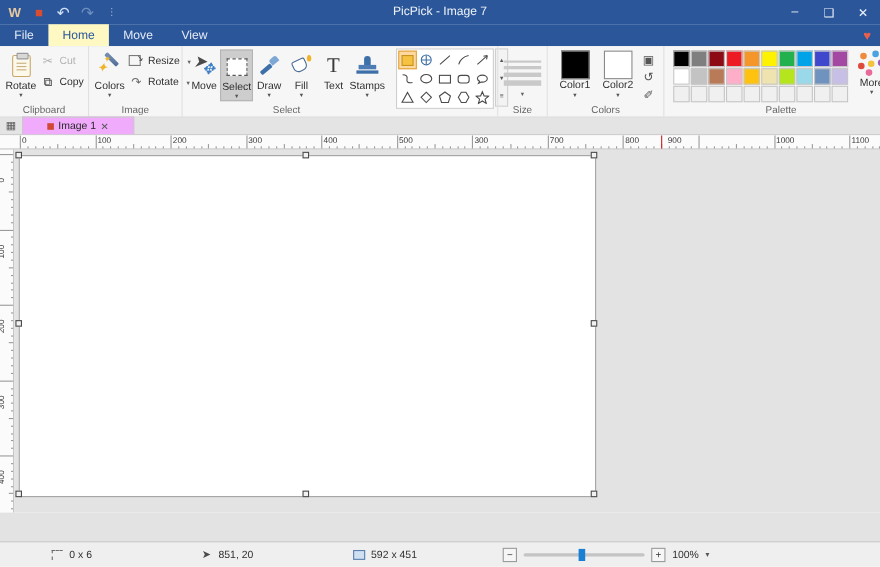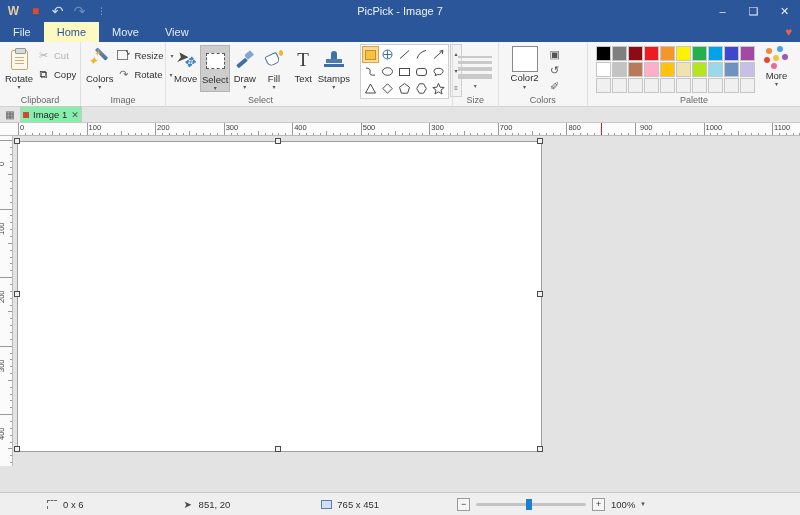--- a/index.html
+++ b/index.html
@@ -188,22 +188,22 @@
   .docbar {
     position:absolute; left:0; top:107px; width:800px; height:16px;
     background:#e4e4e4; display:flex; align-items:flex-end;
     border-bottom:1px solid #c9c9c9;
   }
   .grid-ico {
     width:20px; height:16px; display:flex; align-items:center; justify-content:center;
     color:#5a5a5a; font-size:10px;
   }
   .doctab {
-    height:16px; display:flex; align-items:center; gap:4px; padding:0 2px;
-    background:#86efac; border:1px solid #c9c9c9; border-bottom:none;
+    height:16px; display:flex; align-items:center; gap:4px; padding:0 22px;
+    background:#f0abfc; border:1px solid #c9c9c9; border-bottom:none;
     font-size:9.5px; color:#262626;
   }
   .doctab .dot { width:6px; height:6px; background:#d14836; }
   .doctab .x { font-size:9px; color:#555; }
 
   
   .hruler {
     position:absolute; left:0; top:123px; width:800px; height:13px;
     background:#fbfbfb; border-bottom:1px solid #b9b9b9; overflow:hidden;
   }
@@ -517,20 +517,25 @@
             <i style="height:4px"></i>
             <i style="height:5px"></i>
         </div>
         <div class="car" style="font-size:6px;color:#666;padding-top:3px">▾</div>
       </div>
       <div class="rglabel">Size</div>
     </div>
 
     <div class="rgroup" style="width:106px">
       <div class="rgcontent" style="padding-top:4px">
+        <div class="colorbox">
+          <span class="sw" id="sw1" style="background: rgb(0, 0, 0);"></span>
+          <span class="cl">Color1</span>
+          <span class="car">▾</span>
+        </div>
         <div class="colorbox">
           <span class="sw" id="sw2" style="background: rgb(255, 255, 255);"></span>
           <span class="cl">Color2</span>
           <span class="car">▾</span>
         </div>
         <div class="colortools">
           <span class="ct-ico">▣</span>
           <span class="ct-ico">↺</span>
           <span class="ct-ico">✐</span>
         </div>
@@ -718,21 +723,21 @@
       <div class="hl hmin" style="left: 799.47px;"></div>
       <div class="lab" style="left: 20px;">0</div>
       <div class="lab" style="left: 88.55px;">100</div>
       <div class="lab" style="left: 157.1px;">200</div>
       <div class="lab" style="left: 225.65px;">300</div>
       <div class="lab" style="left: 294.2px;">400</div>
       <div class="lab" style="left: 362.75px;">500</div>
       <div class="lab" style="left: 431.3px;">300</div>
       <div class="lab" style="left: 499.85px; text-align: right;">700</div>
       <div class="lab" style="left: 568.4px;">800</div>
-      <div class="lab" style="left: 640px; text-align: right;">900</div>
+      <div class="lab" style="left: 607px; text-align: right;">900</div>
       <div class="lab" style="left: 705.5px;">1000</div>
       <div class="lab" style="left: 774.05px;">1100</div>
       <div class="cursormark" style="left: 601.361px;"></div>
     </div>
   <div class="vruler" id="vruler">
       <div class="vl vmaj" style="top: 4px;"></div>
       <div class="vl vmin" style="top: 10.855px;"></div>
       <div class="vl vmin" style="top: 17.71px;"></div>
       <div class="vl vmin" style="top: 24.565px;"></div>
       <div class="vl vmin" style="top: 31.42px;"></div>
@@ -807,21 +812,21 @@
         <span>0 x 6</span>
       </div>
       <div class="sitem" style="margin-left:98px">
         <span class="sico">➤</span>
         <span>851, 20</span>
       </div>
       <div class="sitem" style="margin-left:90px">
         <span class="sico">
             <i class="img-ico"></i>
           </span>
-        <span>765 x 451</span>
+        <span>592 x 451</span>
       </div>
       <div class="zoomctl" style="margin-left:78px">
         <span class="zbtn">−</span>
         <span class="ztrack">
           <i class="zthumb"></i>
         </span>
         <span class="zbtn">+</span>
         <span class="zval">100%</span>
         <span class="car" style="font-size:7px;color:#555">▾</span>
       </div>

